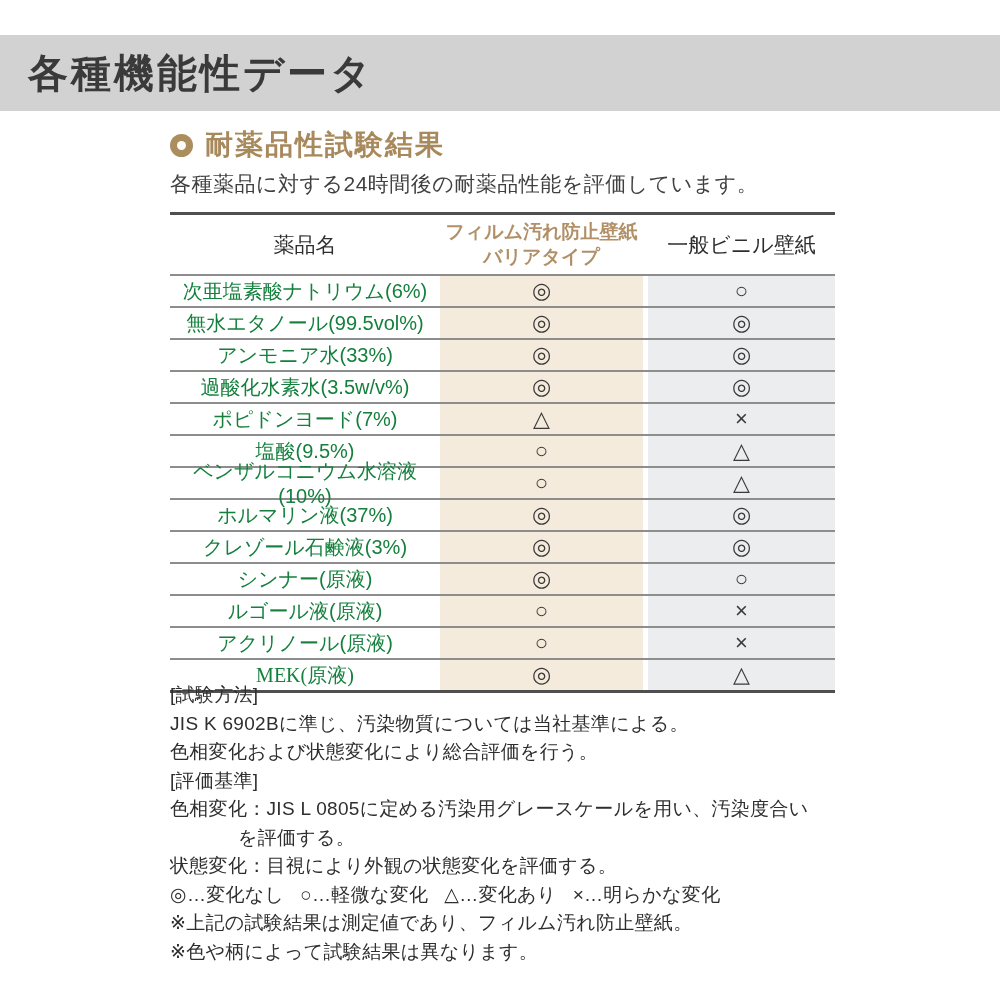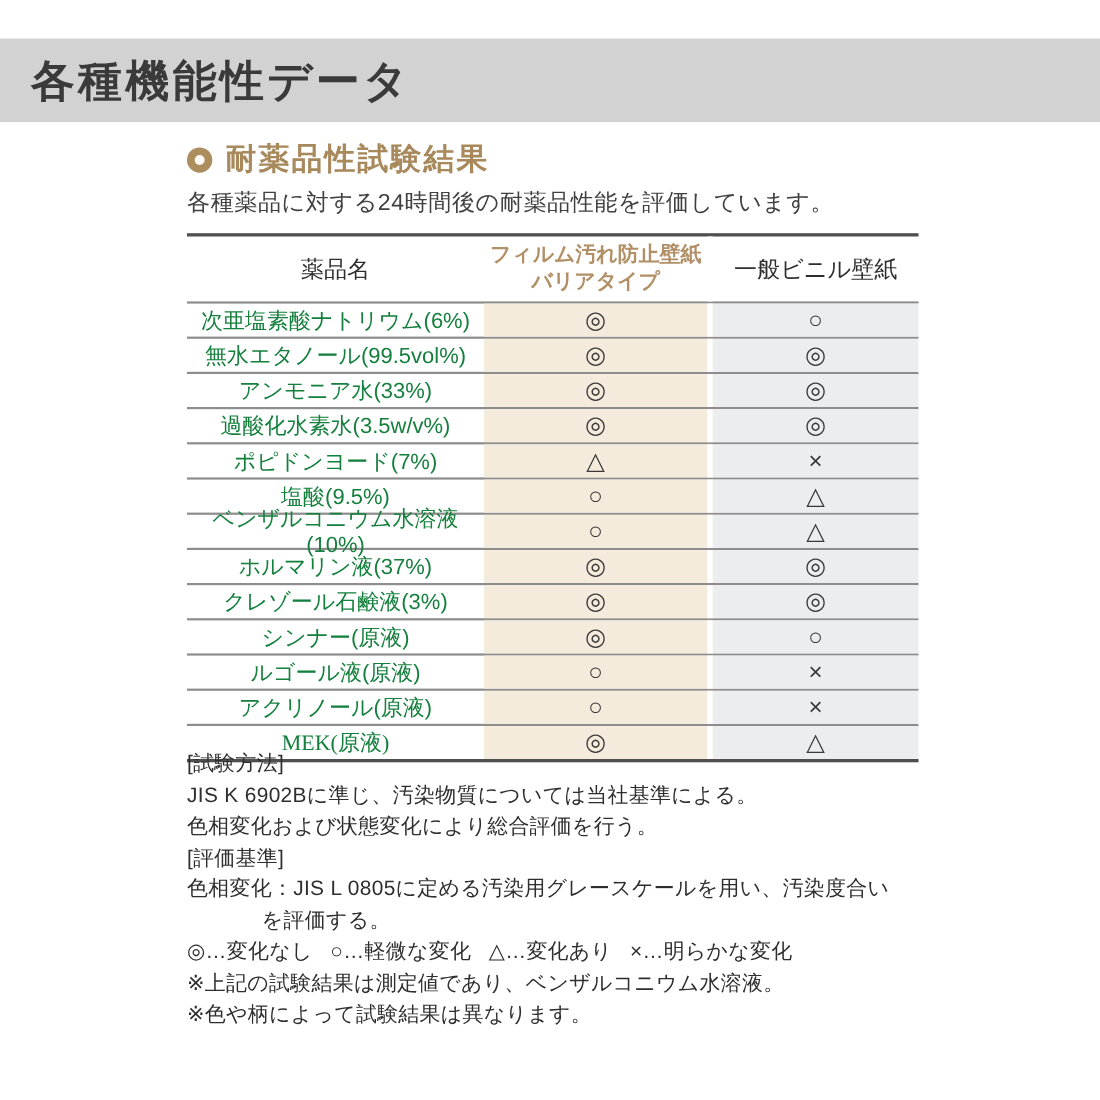--- a/index.html
+++ b/index.html
@@ -155,18 +155,19 @@
       </div>
   </div>
 
   <div class="notes">
     <p>[試験方法]</p>
     <p>JIS K 6902Bに準じ、汚染物質については当社基準による。</p>
     <p>色相変化および状態変化により総合評価を行う。</p>
     <p>[評価基準]</p>
     <p>色相変化：JIS L 0805に定める汚染用グレースケールを用い、汚染度合い</p>
     <p class="indent">を評価する。</p>
+    <p>状態変化：目視により外観の状態変化を評価する。</p>
     <p><span class="legend-item">◎…変化なし</span><span class="legend-item">○…軽微な変化</span><span class="legend-item">△…変化あり</span><span class="legend-item">×…明らかな変化</span></p>
-    <p>※上記の試験結果は測定値であり、ベンザルコニウム水溶液。</p>
+    <p>※上記の試験結果は測定値であり、フィルム汚れ防止壁紙。</p>
     <p>※色や柄によって試験結果は異なります。</p>
   </div>
 
 </div>
 
 </body></html>

